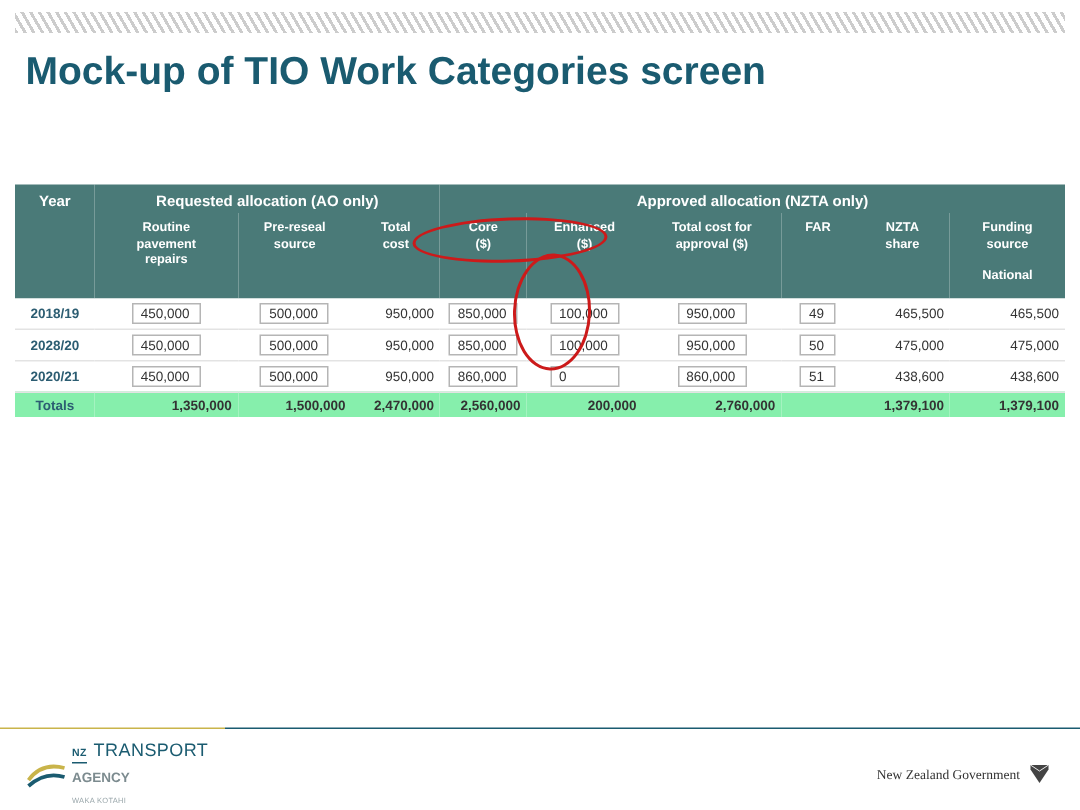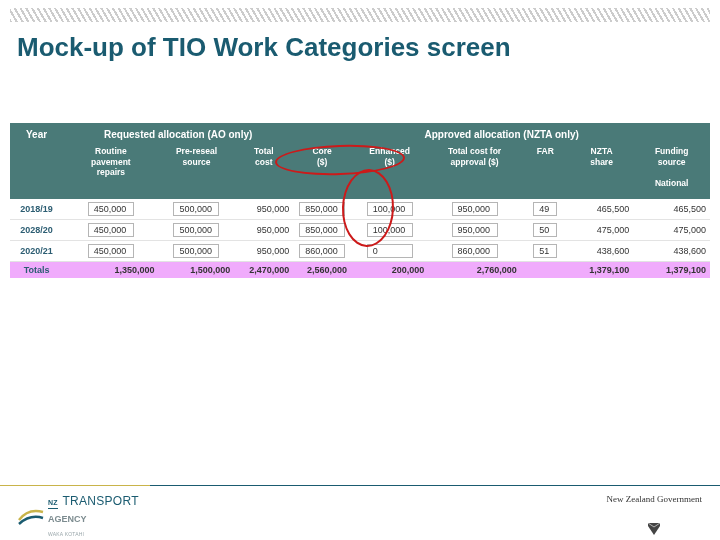--- a/index.html
+++ b/index.html
@@ -64,21 +64,21 @@
     font-size: 9px;
     background: #fff;
   }
   tbody td.year {
     text-align: center;
     font-weight: bold;
     color: #2c5d72;
     margin-top: 44px;
   }
   tbody tr.totals td {
-    background: #f0abfc;
+    background: #86efac;
     font-weight: bold;
     border-bottom: none;
   }
   .input-cell {
     display: inline-block;
     border: 1px solid #b5b5b5;
     background: #fff;
     padding: 1px 5px;
     min-width: 46px;
     text-align: left;
@@ -146,23 +146,22 @@
   }
   .logo-left .maori {
     font-size: 5px;
     color: #9aa7ab;
     letter-spacing: 0.2px;
   }
 
   .logo-right {
     display: flex;
     align-items: center;
-    gap: 16px;
+    gap: 4px;
     color: #333;
-    flex-direction: column;
   }
   .logo-right .nzg {
     font-size: 9px;
     font-family: "Times New Roman", serif;
   }
   .logo-right .coat svg { display:block; }
 
   
   .markup {
     position: absolute;

